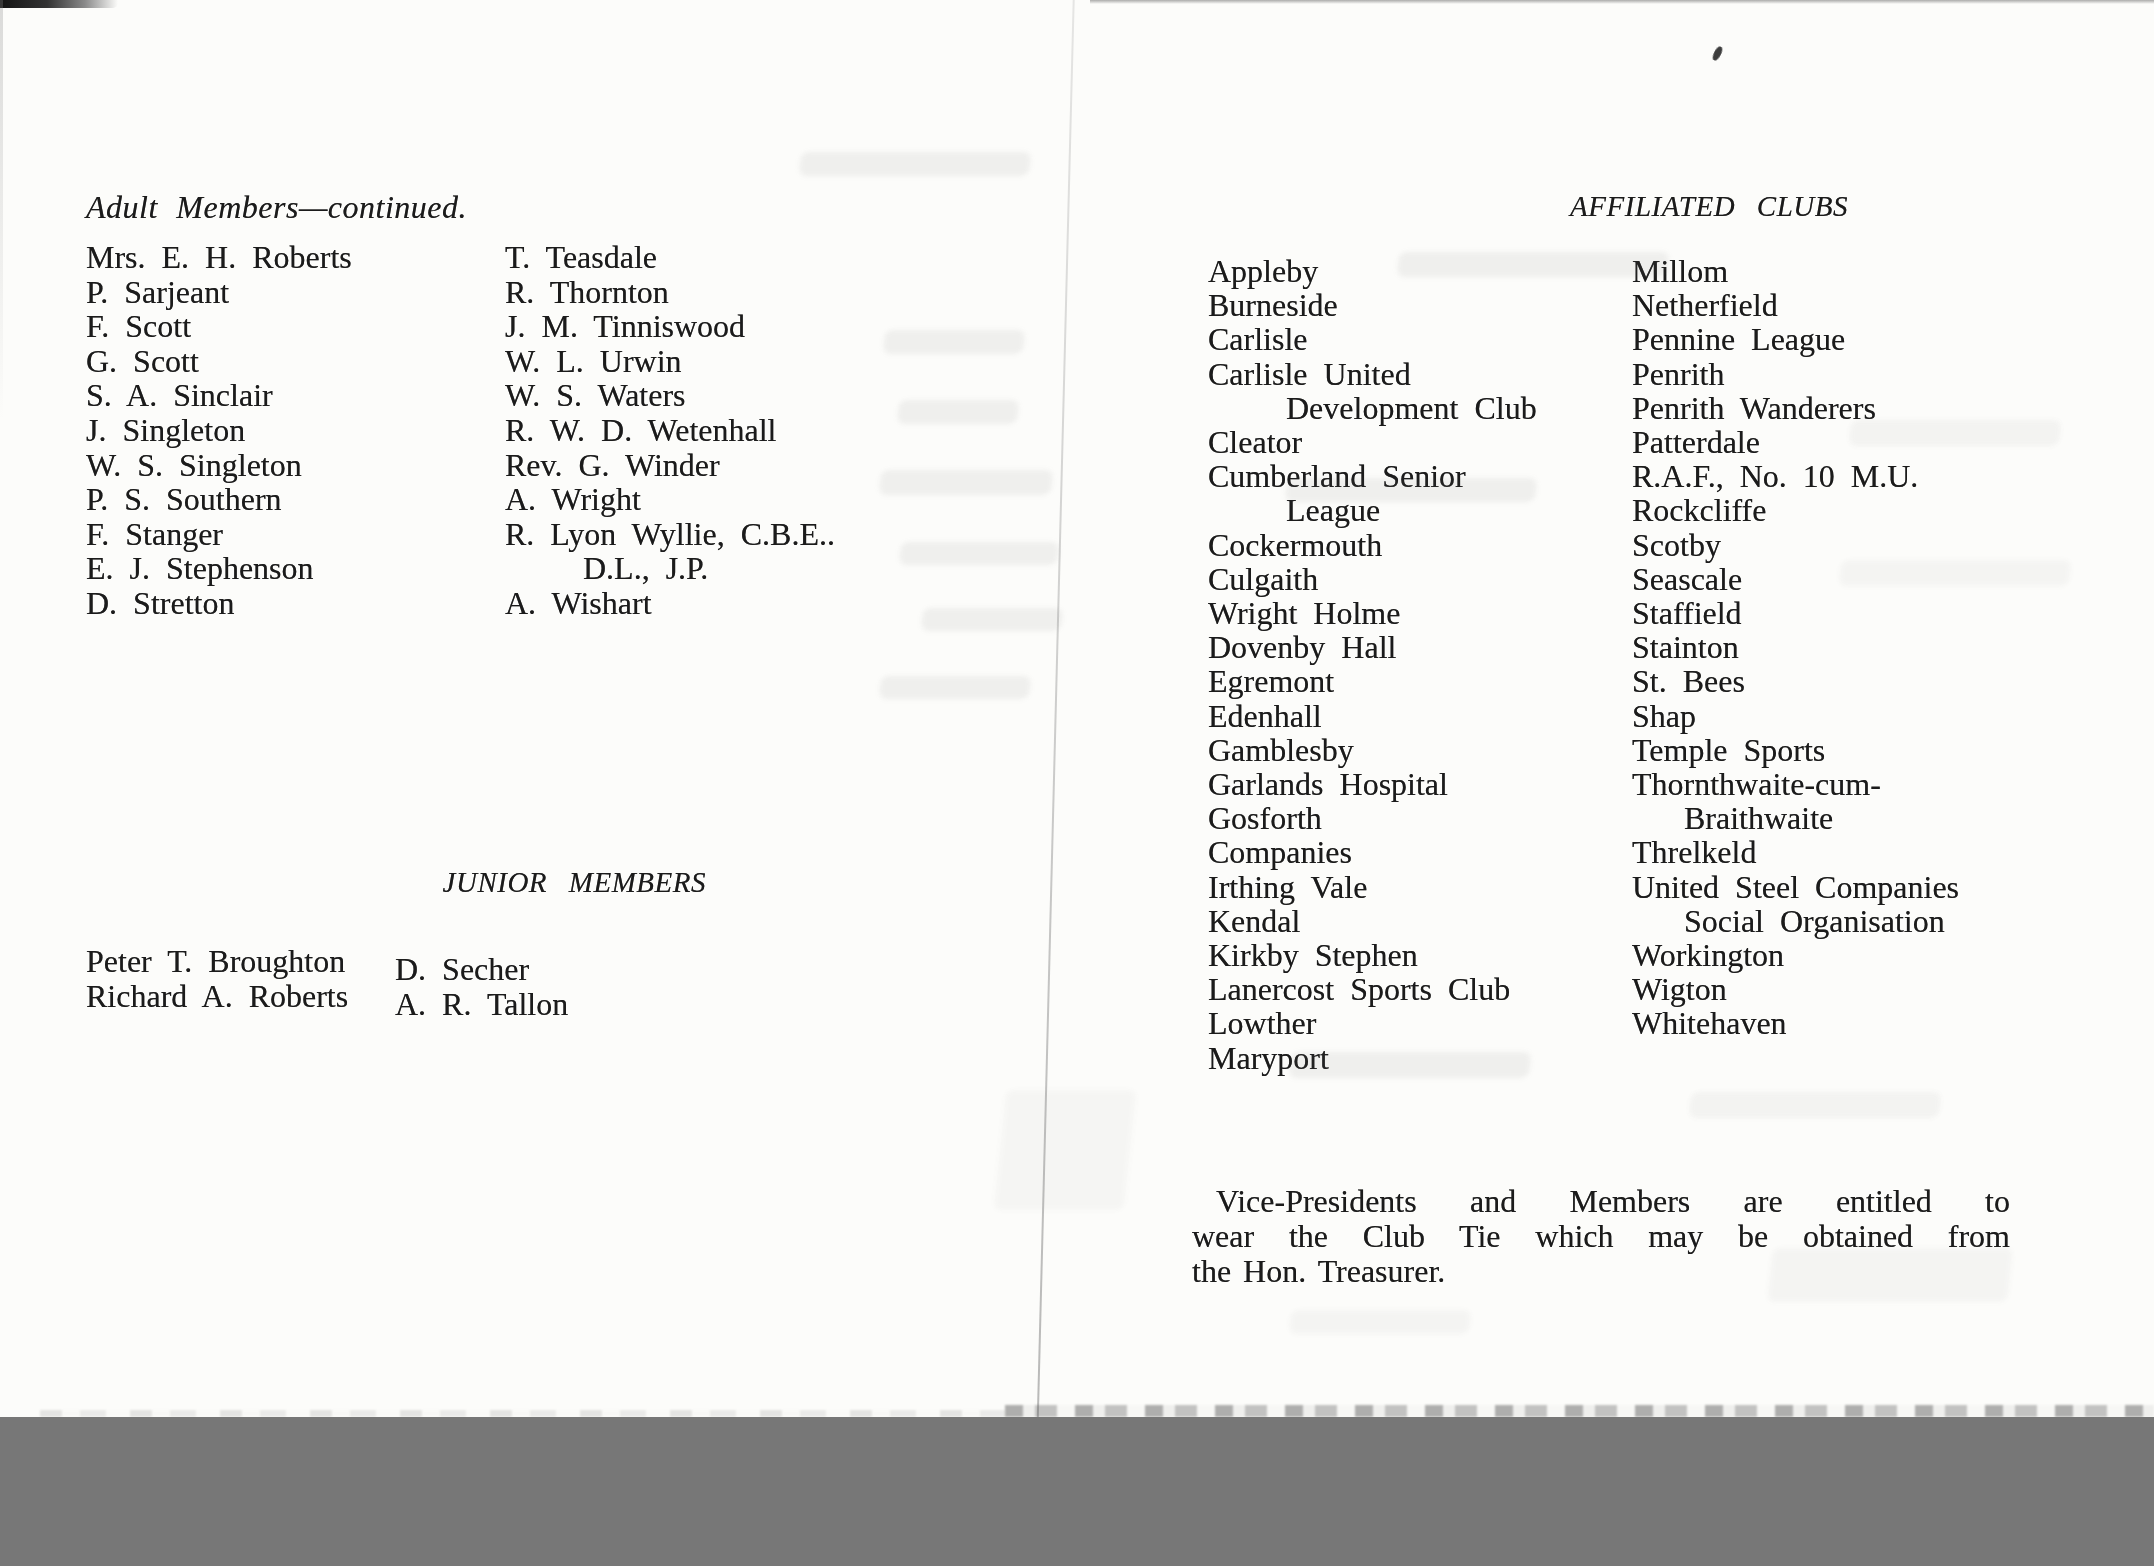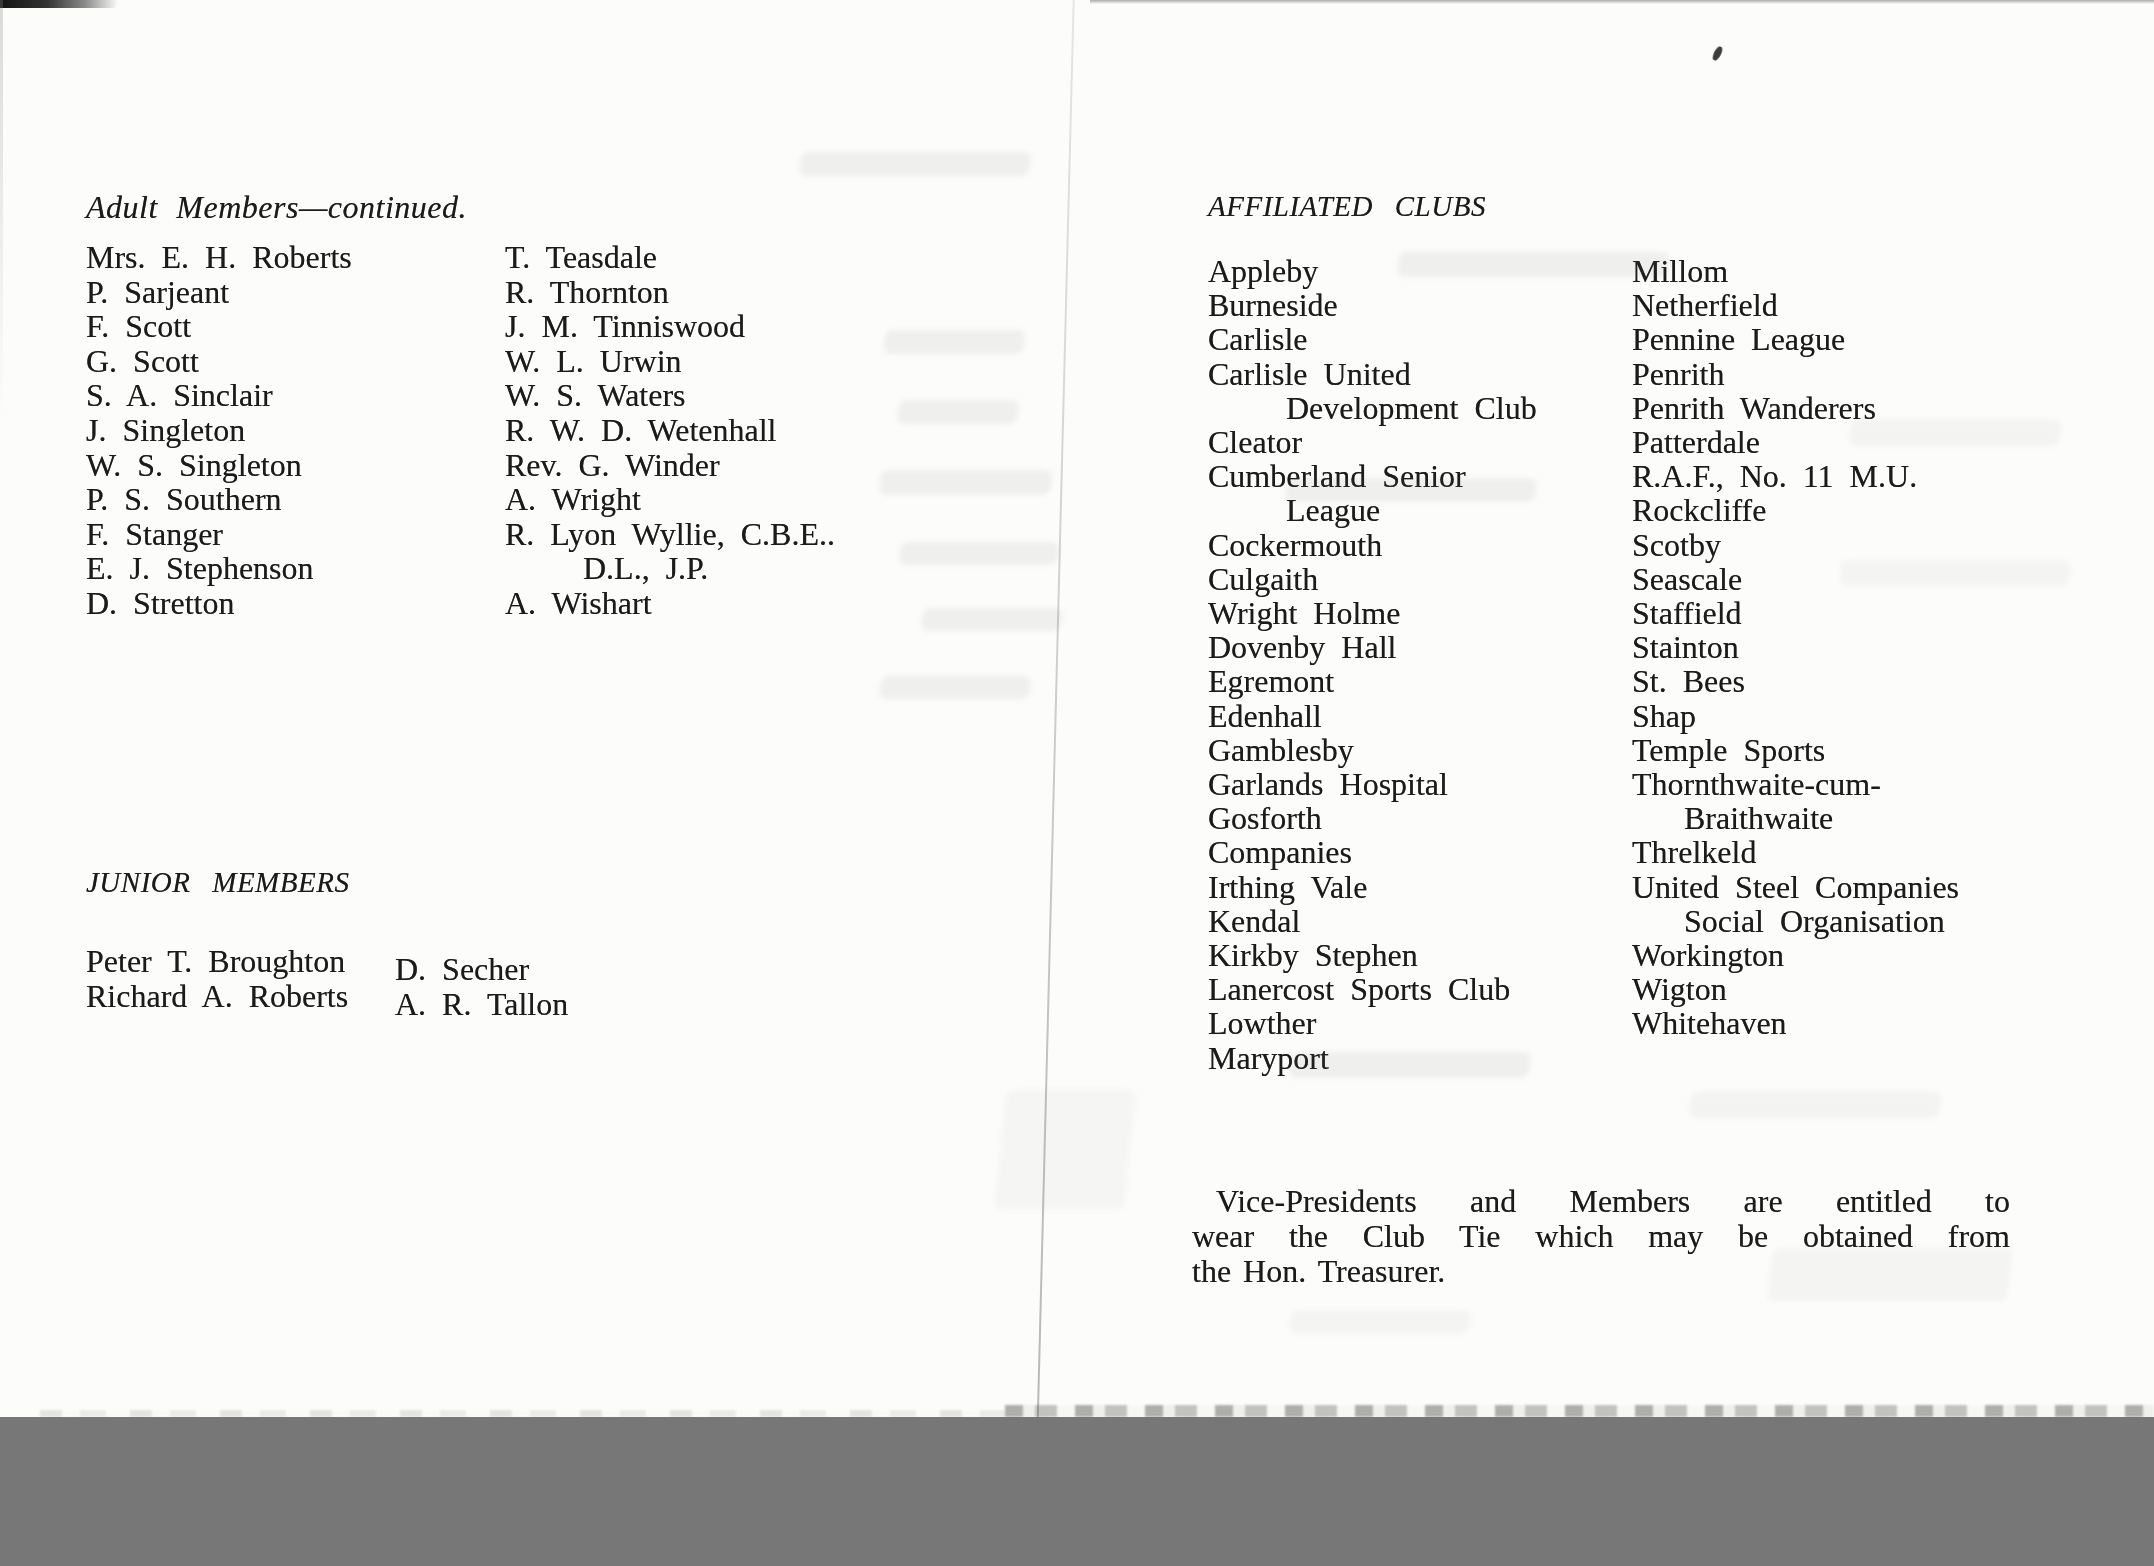--- a/index.html
+++ b/index.html
@@ -15,21 +15,21 @@
 
   
   .heading{
     position:absolute;
     font-style:italic;
     font-size:32px;
     letter-spacing:.5px;
     word-spacing:10px;
     white-space:nowrap;
   }
-  .heading.centered{text-align:left;white-space:nowrap;}
+  .heading.centered{text-align:right;white-space:nowrap;}
   .col{position:absolute;}
   .col .line{
     font-size:32px;
     white-space:nowrap;
     word-spacing:8px;
   }
   .adult-col .line{line-height:34.6px;}
   .junior-col .line{line-height:35px;}
   .clubs-col .line{line-height:34.2px;}
   .col{--indent:78px;}
@@ -205,21 +205,21 @@
         <div class="line">Maryport</div>
       </div>
 
     <div class="col clubs-col clubs-col2" id="clubs-col2">
         <div class="line">Millom</div>
         <div class="line">Netherfield</div>
         <div class="line">Pennine League</div>
         <div class="line">Penrith</div>
         <div class="line">Penrith Wanderers</div>
         <div class="line">Patterdale</div>
-        <div class="line">R.A.F., No. 11 M.U.</div>
+        <div class="line">R.A.F., No. 10 M.U.</div>
         <div class="line">Rockcliffe</div>
         <div class="line">Scotby</div>
         <div class="line">Seascale</div>
         <div class="line">Staffield</div>
         <div class="line">Stainton</div>
         <div class="line">St. Bees</div>
         <div class="line">Shap</div>
         <div class="line">Temple Sports</div>
         <div class="line">Thornthwaite-cum-</div>
         <div class="line indent">Braithwaite</div>

